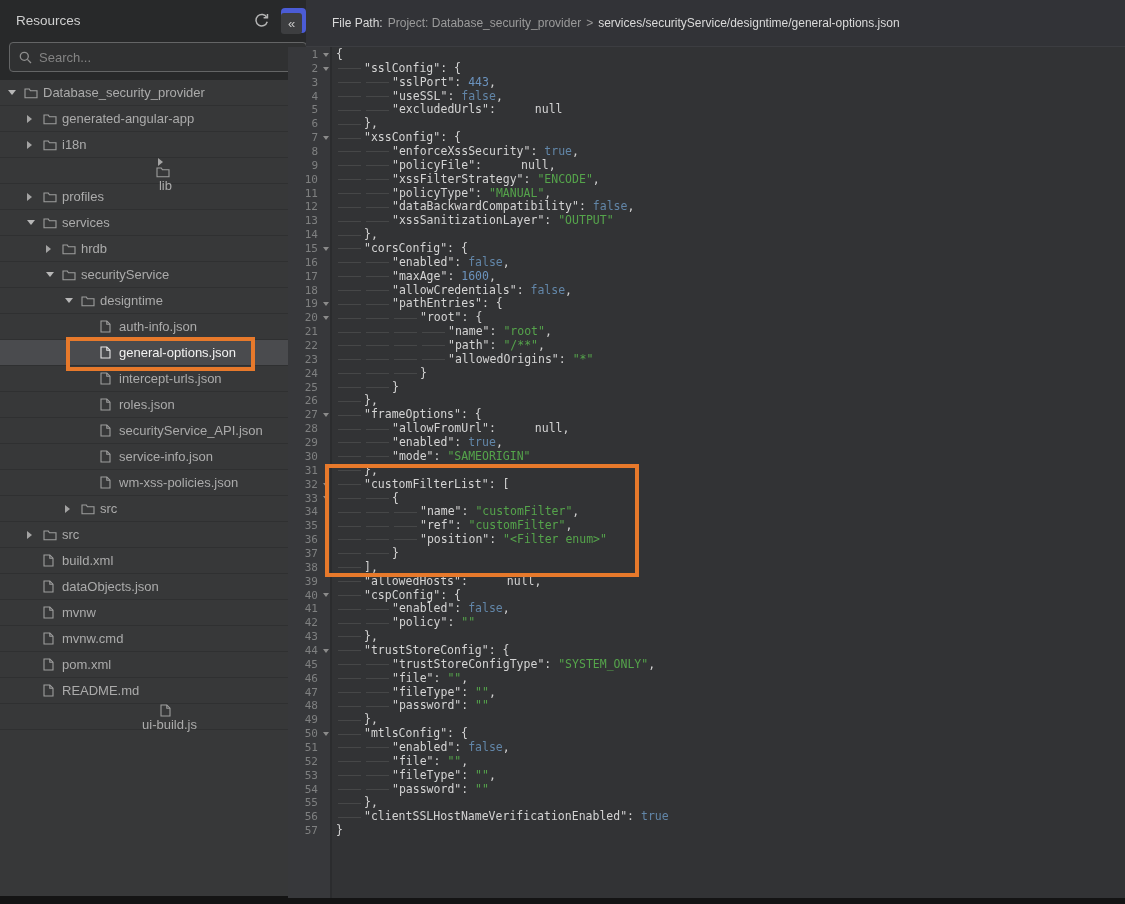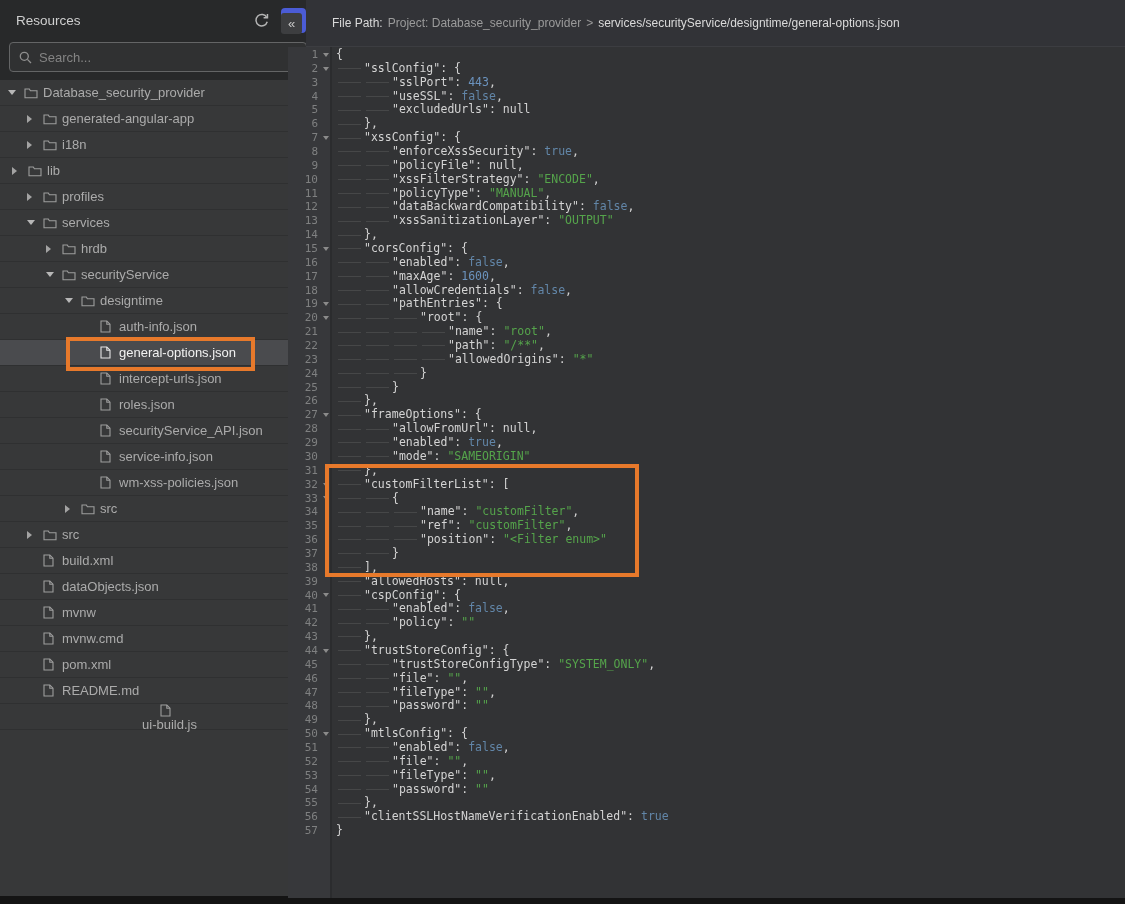--- a/index.html
+++ b/index.html
@@ -62,21 +62,21 @@
   .code-area { position:absolute; left:0; top:0; right:0; padding-top:1px; }
   .cline { display:flex; height:13.86px; font-family:"DejaVu Sans Mono", monospace;
            font-size:11.5px; line-height:13.86px; white-space:pre; position:relative; }
   .ln { width:30px; flex-shrink:0; text-align:right; color:#7f8081; font-size:11px; }
   .foldslot { width:16px; flex-shrink:0; display:flex; align-items:center; justify-content:center; }
   .foldarrow { display:inline-block; width:0; height:0; border-left:3.5px solid transparent;
                border-right:3.5px solid transparent; border-top:4.5px solid #8b8b8b; cursor:pointer; }
   .ctext { padding-left:2px; }
   .tab { display:inline-block; width:28px; height:13.8px; vertical-align:top;
          background:linear-gradient(#464748,#464748) 2px center / 23px 1px no-repeat; }
-  .tk-k { color:#d4d4d4; } .tk-p { color:#d4d4d4; } .tk-u { color:#d4d4d4; }
+  .tk-k { color:#d4d4d4; } .tk-p { color:#d4d4d4; } .tk-u { color:#d4d4d4;margin-left:32px; }
   .tk-s { color:#55A44B; } .tk-n { color:#6B93BE; } .tk-b { color:#6286A8;margin-top:24px; }
 
   
   .hl-box { position:absolute; border:4px solid #E7792B; pointer-events:none; z-index:8; }
   .hl-tree { left:66px; top:337px; width:189px; height:34px; }
   .hl-code { left:325px; top:464px; width:314px; height:113px; }
 </style>
 </head>
 <body>
 
@@ -121,21 +121,21 @@
       </div>
       <div class="tree-row" style="padding-left: 27px;">
         <span class="arrow col"></span>
         <span class="ticon">
           <svg width="14" height="12" viewBox="0 0 14 12" fill="none" stroke="currentColor" stroke-width="1.1">
             <path d="M1 2 h4.3 l1.1 1.8 H13 V10.8 H1 Z"></path>
           </svg>
         </span>
         <span class="tlabel">i18n</span>
       </div>
-      <div class="tree-row" style="padding-left: 12px;">
+      <div class="tree-row" style="padding-left: 19px; flex-direction: column;">
         <span class="arrow col"></span>
         <span class="ticon">
           <svg width="14" height="12" viewBox="0 0 14 12" fill="none" stroke="currentColor" stroke-width="1.1">
             <path d="M1 2 h4.3 l1.1 1.8 H13 V10.8 H1 Z"></path>
           </svg>
         </span>
         <span class="tlabel">lib</span>
       </div>
       <div class="tree-row" style="padding-left: 27px;">
         <span class="arrow col"></span>

